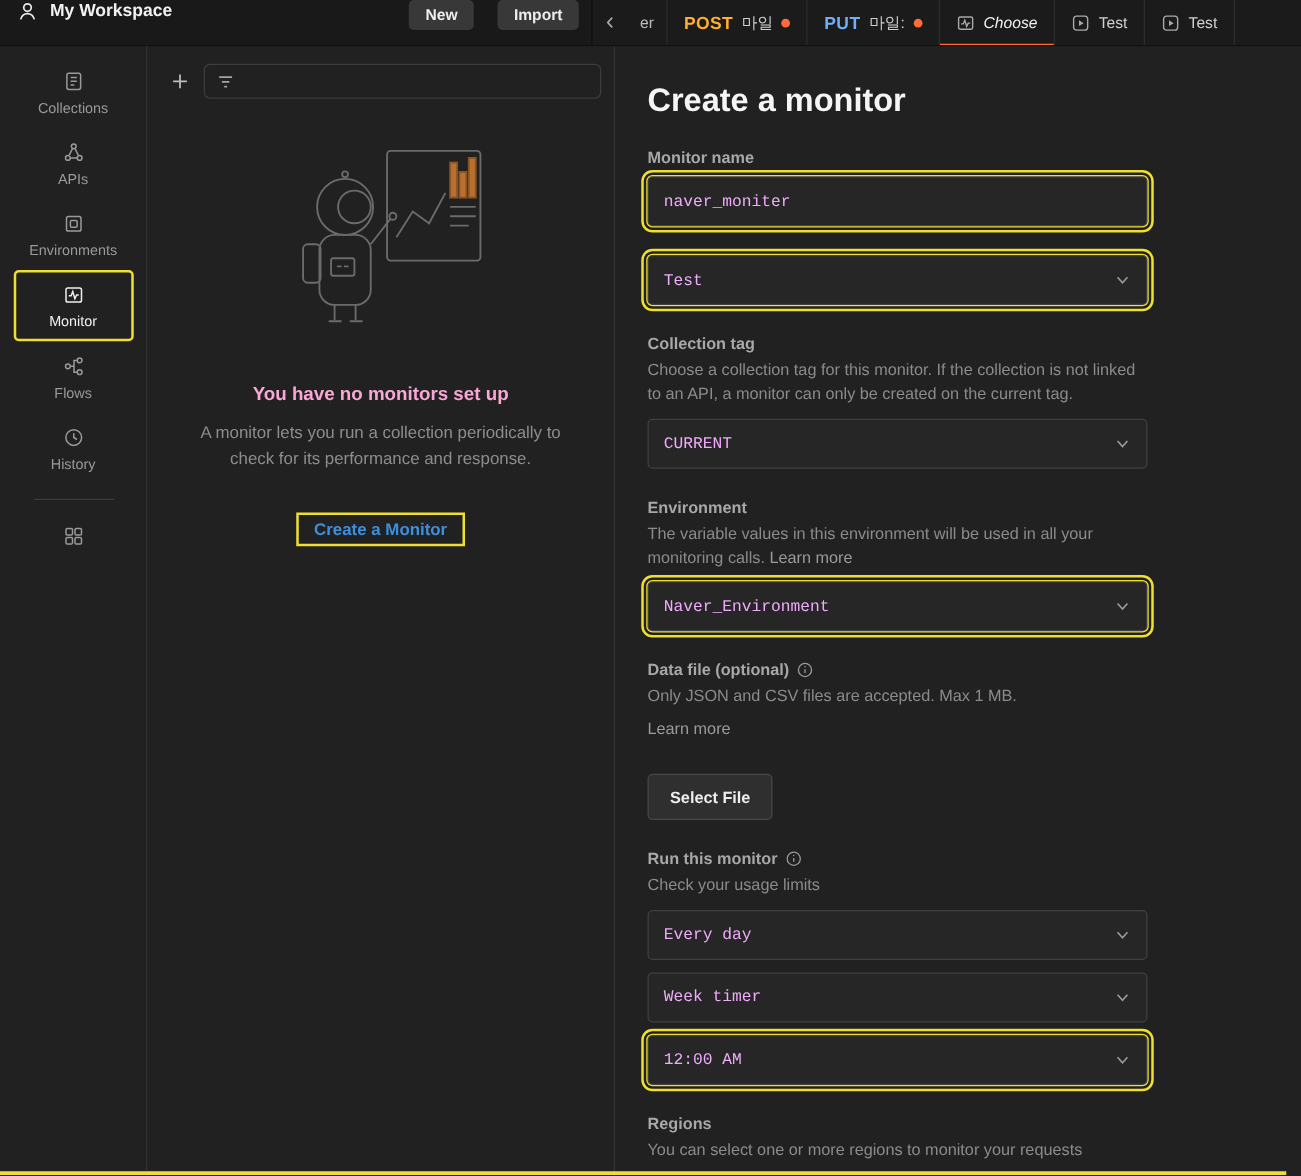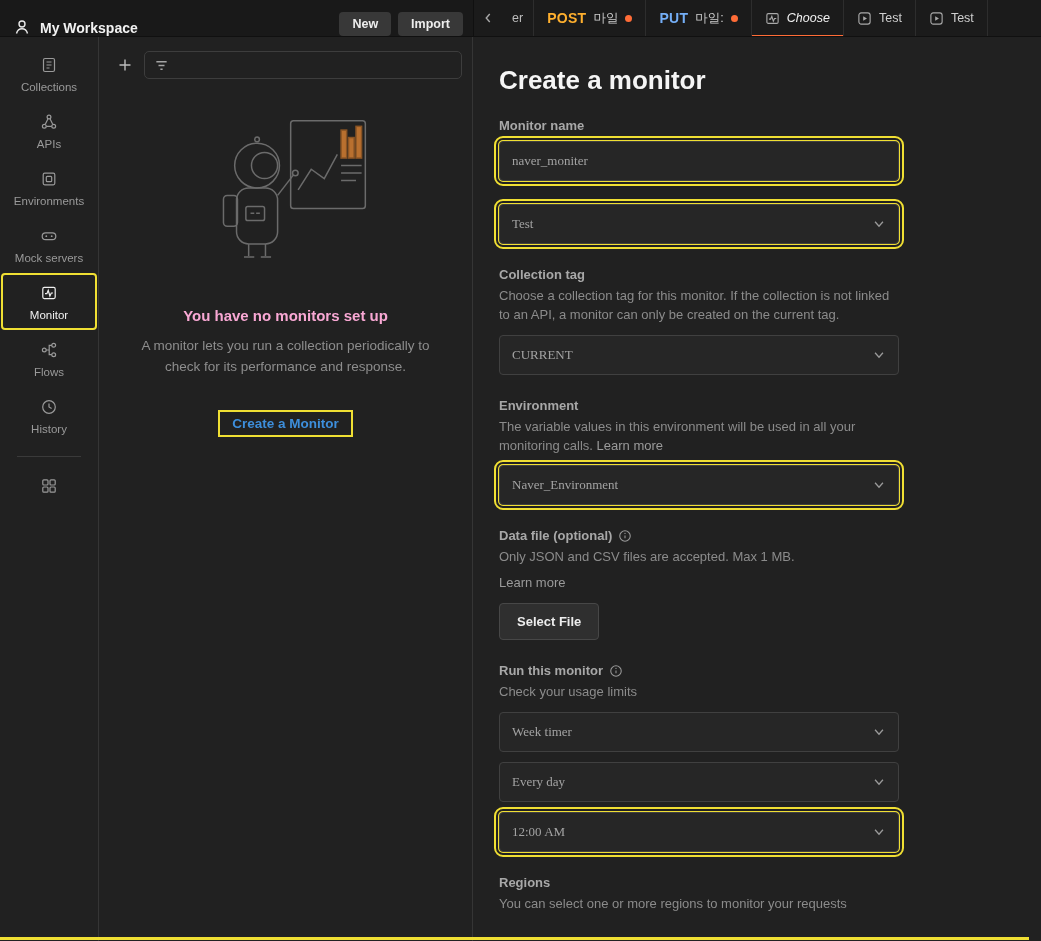--- a/index.html
+++ b/index.html
@@ -5,42 +5,42 @@
   * { margin:0; padding:0; box-sizing:border-box; }
   html,body { width:1041px; height:941px; }
   body {
     font-family:"Liberation Sans", sans-serif;
     background:#1c1c1c; color:#e8e8e8; overflow:hidden;
   }
   .app { width:1041px; height:941px; display:flex; flex-direction:column; position:relative; background:#212121; }
 
   
   .topbar { height:37px; background:#191919; display:flex; align-items:stretch; flex-shrink:0; border-bottom:1px solid #101010; }
-  .topbar-left { width:473px; display:flex; align-items:flex-end; gap:9px; padding:0 10px 0 13px; flex-shrink:0; }
+  .topbar-left { width:473px; display:flex; align-items:flex-start; gap:9px; padding:0 10px 0 13px; flex-shrink:0; }
   .workspace-name { font-size:14px; font-weight:bold; color:#f2f2f2; }
-  .topbar-actions { margin-left:auto; display:flex; gap:7px; }
+  .topbar-actions { margin-left:auto; display:flex; gap:19px; }
   .btn-dark { background:#383838; color:#ededed; font-size:12.5px; font-weight:bold; border:none; border-radius:4px; padding:5px 13px; cursor:pointer; font-family:inherit; }
   .tabbar { flex:1; display:flex; align-items:stretch; background:#1b1b1b; border-left:1px solid #101010; overflow:hidden; }
   .tab-scroll { display:flex; align-items:center; padding:0 7px; color:#a8a8a8; cursor:pointer; }
   .tab { display:flex; align-items:center; gap:7px; padding:0 13px; font-size:12.5px; color:#cfcfcf; border-right:1px solid #2d2d2d; position:relative; white-space:nowrap; cursor:pointer; }
   .tab.partial { padding:0 10px; color:#bdbdbd; }
   .tab.active { color:#f2f2f2; }
   .tab.active .tab-title { font-style:italic; }
   .tab.active::after { content:""; position:absolute; left:0; right:0; bottom:-1px; height:2px; background:#ff6c37; }
   .method { font-size:14px; font-weight:bold; letter-spacing:.3px; }
   .method.post { color:#ffb02e; }
   .method.put { color:#74aef6; }
   .dot { width:7px; height:7px; border-radius:50%; background:#ff6c37; flex-shrink:0; }
   .tab-icon { color:#a9a9a9; display:flex; }
 
   
   .bodyrow { flex:1; display:flex; min-height:0; }
 
   
-  .sidebar { width:99px; background:#212121; border-right:1px solid #353535; display:flex; flex-direction:column; align-items:center; padding-top:10px; flex-shrink:0; }
+  .sidebar { width:118px; background:#212121; border-right:1px solid #353535; display:flex; flex-direction:column; align-items:center; padding-top:10px; flex-shrink:0; }
   .side-item { width:92px; padding:9px 0 7px; display:flex; flex-direction:column; align-items:center; gap:7px; color:#9a9a9a; font-size:11.5px; cursor:pointer; margin-bottom:4px; border-radius:2px; }
   .side-item svg { display:block; }
   .side-item.active { color:#f0f0f0; }
   .side-item.hl-box { outline:2px solid #f0df33; }
   .side-sep { width:64px; border-top:1px solid #3a3a3a; margin:10px 0 14px; }
   .side-grid { color:#9a9a9a; cursor:pointer; padding:6px; }
 
   
   .middle { width:374px; border-right:1px solid #353535; display:flex; flex-direction:column; background:#212121; flex-shrink:0; }
   .middle-toolbar { display:flex; align-items:center; gap:10px; padding:14px 10px 0 17px; }
@@ -53,28 +53,28 @@
   .create-link { margin-top:34px; color:#3d8edb; font-size:13.5px; font-weight:bold; padding:4px 12px; outline:2px solid #f0df33; cursor:pointer; }
 
   
   .main { flex:1; background:#212121; padding:28px 0 0 26px; overflow:hidden; }
   .main-title { font-size:26px; font-weight:bold; color:#f5f5f5; }
   .form { width:400px; margin-top:22px; }
   .group { margin-bottom:23px; }
   .field-label { font-size:13px; font-weight:bold; color:#a8a8a8; margin-bottom:8px; display:flex; align-items:center; gap:6px; }
   .field-desc { font-size:13px; color:#8b8b8b; line-height:1.45; margin:-3px 0 10px; }
   .learn-more { color:#9a9a9a; cursor:pointer; }
-  .text-input, .select { width:400px; height:40px; background:#262626; border:1px solid #404040; border-radius:4px; color:#a3a3a3; font-size:13px; padding:0 12px; font-family:Liberation Serif, serif; }
+  .text-input, .select { width:400px; height:40px; background:#262626; border:1px solid #404040; border-radius:4px; color:#f0abfc; font-size:13px; padding:0 12px; font-family:Liberation Mono, monospace; }
   .text-input { outline:none; }
   .select { display:flex; align-items:center; justify-content:space-between; cursor:pointer; }
   .select .chev { color:#9b9b9b; }
   .stack .select { margin-bottom:10px; }
   .stack .select:last-child { margin-bottom:0; }
   .hl { outline:2px solid #f0df33; outline-offset:3px; box-shadow:0 0 0 1px #f0df33; }
-  .select-file { background:#2f2f2f; border:1px solid #474747; border-radius:4px; color:#ededed; font-size:13px; font-weight:bold; padding:10px 17px; cursor:pointer; font-family:inherit; margin-top:0; }
+  .select-file { background:#2f2f2f; border:1px solid #474747; border-radius:4px; color:#ededed; font-size:13px; font-weight:bold; padding:10px 17px; cursor:pointer; font-family:inherit; margin-top:16px; }
   .info-icon { color:#9a9a9a; display:flex; }
 
   .bottom-line { position:absolute; left:0; right:12px; bottom:1px; height:3px; background:#f0df33; }
 </style>
 </head>
 <body>
 
 <div class="app">
 
   <header class="topbar">
@@ -157,28 +157,20 @@
           <path d="M8 5.8l-2.6 5.3M10 5.8l2.6 5.3M6.4 13.3h5.2"></path>
         </svg>
         <span>APIs</span>
       </div>
       <div class="side-item">
         <svg width="18" height="18" viewBox="0 0 18 18" fill="none" stroke="currentColor" stroke-width="1.2">
           <rect x="3.2" y="3.2" width="11.6" height="11.6" rx="1.5"></rect>
           <rect x="6.3" y="6.3" width="5.4" height="5.4" rx="1"></rect>
         </svg>
         <span>Environments</span>
-      </div>
-      <div class="side-item">
-        <svg width="18" height="18" viewBox="0 0 18 18" fill="none" stroke="currentColor" stroke-width="1.2">
-          <rect x="2.2" y="5.8" width="13.6" height="6.8" rx="3.4"></rect>
-          <circle cx="6.3" cy="9.2" r="0.9" fill="currentColor" stroke="none"></circle>
-          <circle cx="11.7" cy="9.2" r="0.9" fill="currentColor" stroke="none"></circle>
-        </svg>
-        <span>Mock servers</span>
       </div>
       <div class="side-item active hl-box">
         <svg width="18" height="18" viewBox="0 0 18 18" fill="none" stroke="currentColor" stroke-width="1.2">
           <rect x="2.8" y="3.4" width="12.4" height="11.2" rx="1.5"></rect>
           <polyline points="5,9.6 6.9,9.6 8.2,6.3 9.9,12 11.3,9 13,9"></polyline>
         </svg>
         <span>Monitor</span>
       </div>
       <div class="side-item">
         <svg width="18" height="18" viewBox="0 0 18 18" fill="none" stroke="currentColor" stroke-width="1.2">
@@ -313,27 +305,27 @@
             <span>Run this monitor</span>
             <svg class="info-icon" width="14" height="14" viewBox="0 0 16 16" fill="none" stroke="currentColor" stroke-width="1.2">
               <circle cx="8" cy="8" r="6"></circle>
                 <path d="M8 7.3v3.4"></path>
                 <circle cx="8" cy="5" r="0.7" fill="currentColor" stroke="none"></circle>
             </svg>
           </div>
           <div class="field-desc">Check your usage limits</div>
           <div class="stack">
             <div class="select">
-              <span>Week timer</span>
+              <span>Every day</span>
               <svg class="chev" width="14" height="14" viewBox="0 0 16 16" fill="none" stroke="currentColor" stroke-width="1.5">
                 <polyline points="3.5,5.5 8,10.5 12.5,5.5"></polyline>
               </svg>
             </div>
             <div class="select">
-              <span>Every day</span>
+              <span>Week timer</span>
               <svg class="chev" width="14" height="14" viewBox="0 0 16 16" fill="none" stroke="currentColor" stroke-width="1.5">
                 <polyline points="3.5,5.5 8,10.5 12.5,5.5"></polyline>
               </svg>
             </div>
             <div class="select hl">
               <span>12:00 AM</span>
               <svg class="chev" width="14" height="14" viewBox="0 0 16 16" fill="none" stroke="currentColor" stroke-width="1.5">
                 <polyline points="3.5,5.5 8,10.5 12.5,5.5"></polyline>
               </svg>
             </div>

